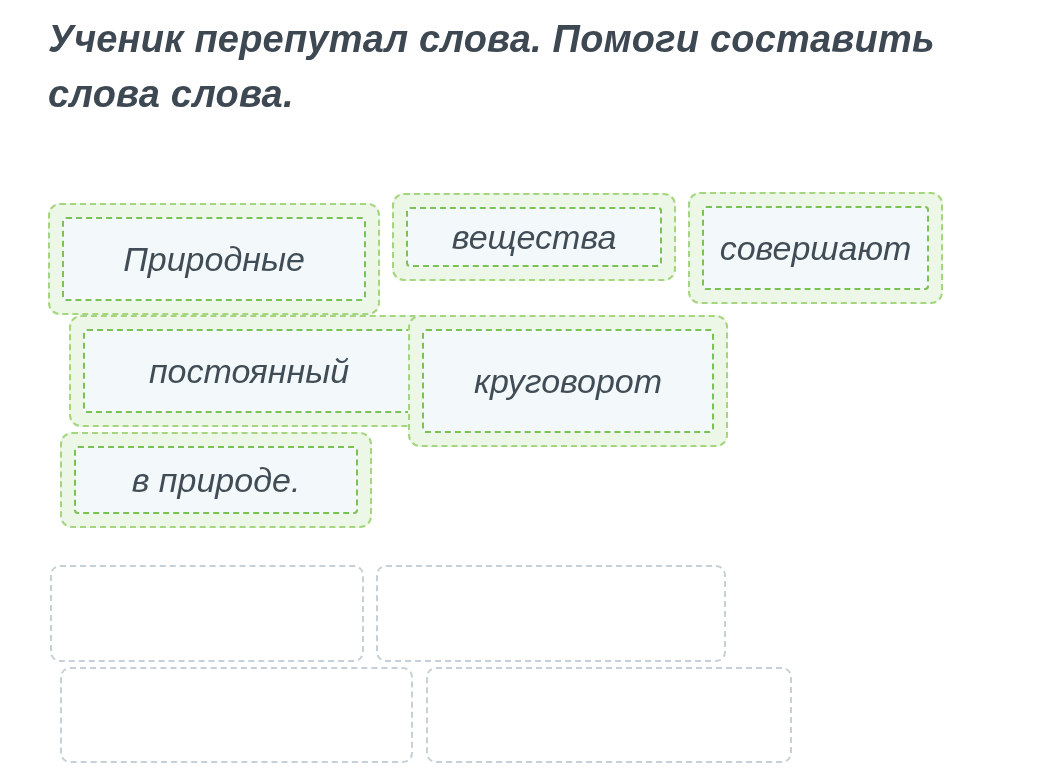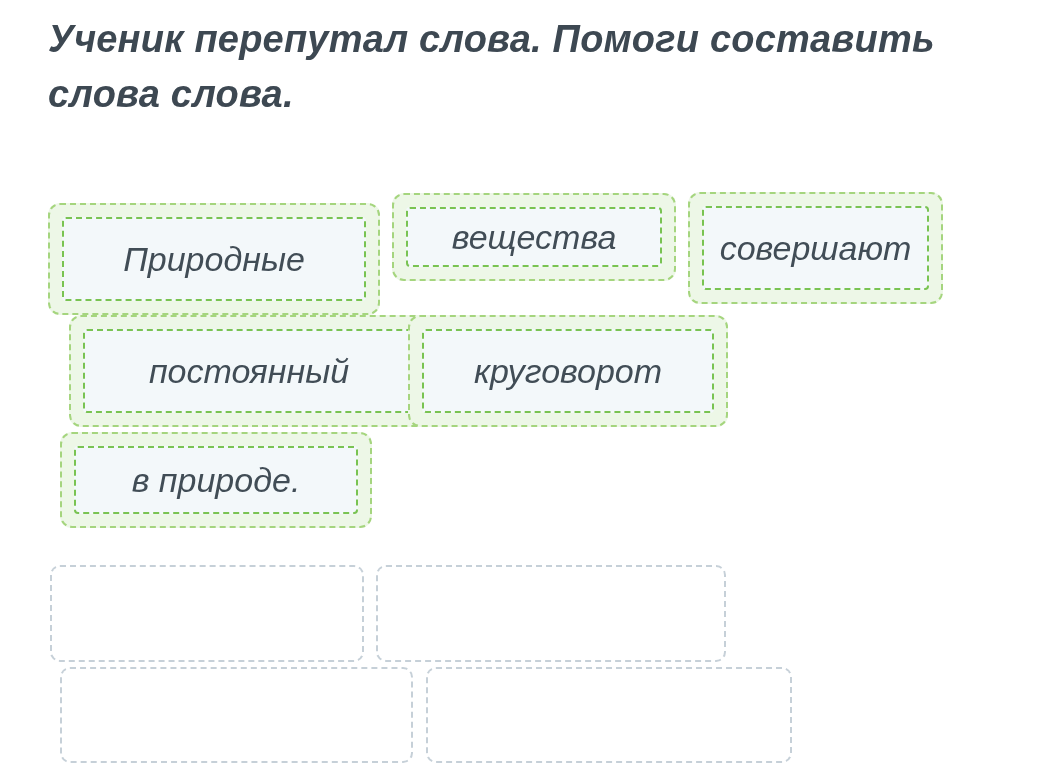--- a/index.html
+++ b/index.html
@@ -46,21 +46,21 @@
     font-size: 34px;
     color: #414d56;
     cursor: grab;
     white-space: nowrap;
   }
 
   .t1 { left: 48px;  top: 203px; width: 332px; height: 112px; }
   .t2 { left: 392px; top: 193px; width: 284px; height: 88px; }
   .t3 { left: 688px; top: 192px; width: 255px; height: 112px; }
   .t4 { left: 56px;  top: 315px; width: 360px; height: 112px; margin-left: 13px; }
-  .t5 { left: 408px; top: 315px; width: 320px; height: 112px; }
+  .t5 { left: 408px; top: 315px; width: 320px; height: 132px; }
   .t6 { left: 60px;  top: 432px; width: 312px; height: 96px; }
 
   
   .slot {
     position: absolute;
     background: #ffffff;
     border: 2px dashed #c6d0d8;
     border-radius: 10px;
     box-sizing: border-box;
   }

